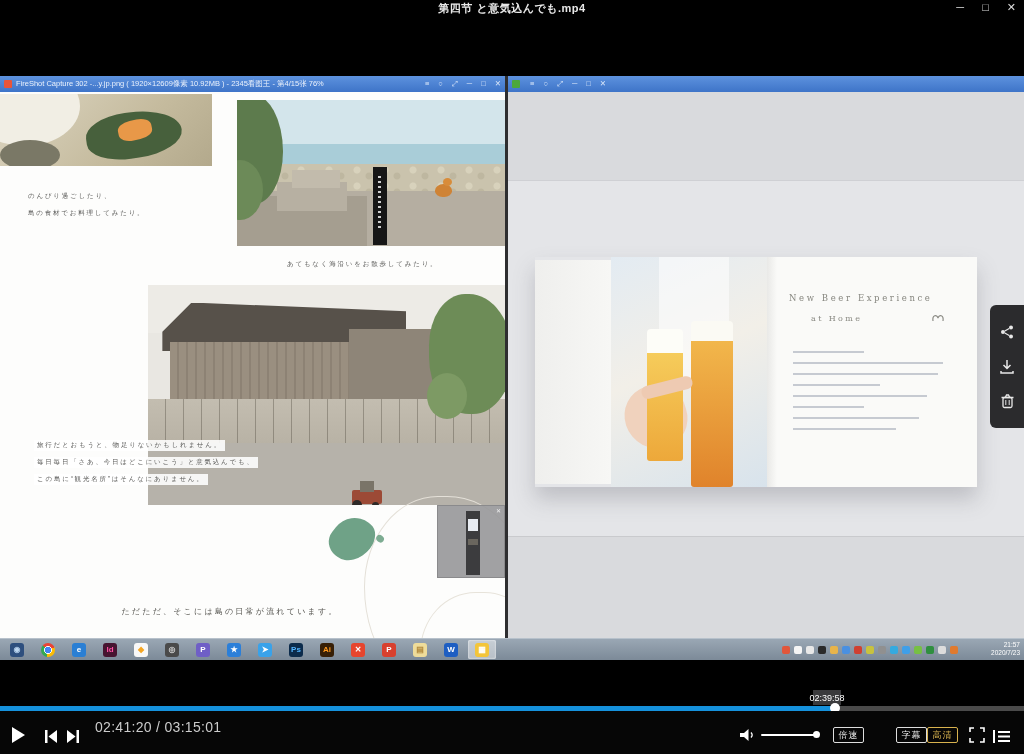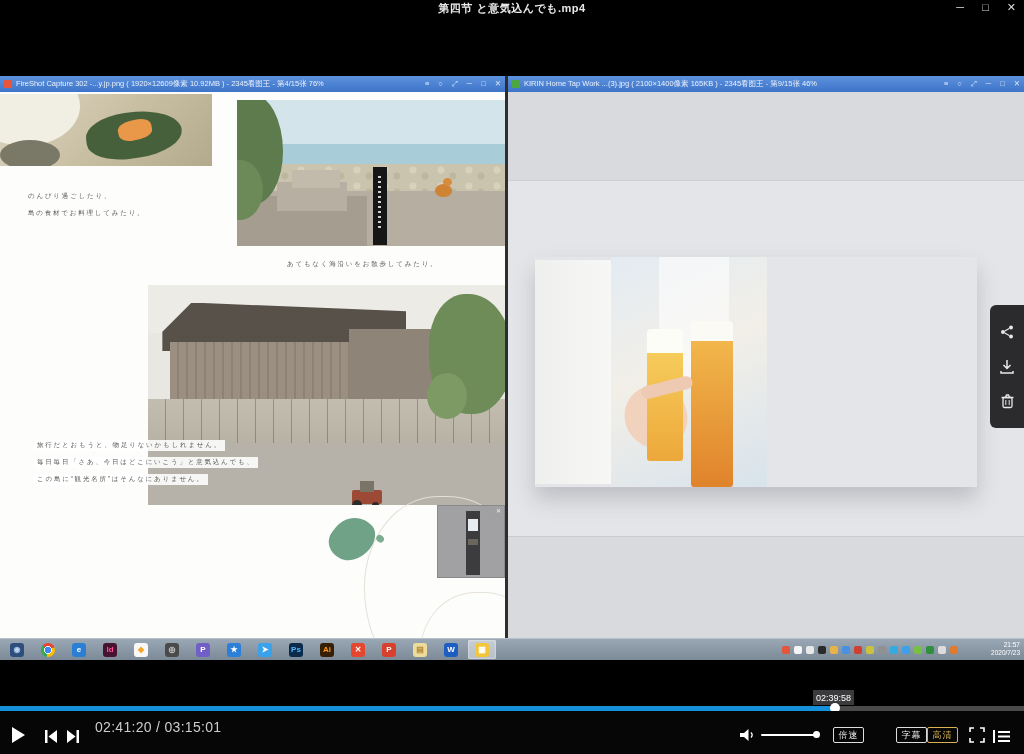--- a/index.html
+++ b/index.html
@@ -103,21 +103,21 @@
   .tb-apps{display:flex;gap:3px;margin-left:3px;}
   .app{width:28px;height:19px;display:flex;align-items:center;justify-content:center;border-radius:2px;}
   .app.active{background:rgba(255,255,255,.45);box-shadow:inset 0 0 2px #fff;}
   .app .ic{width:14px;height:14px;border-radius:3px;display:flex;align-items:center;justify-content:center;font-size:8px;font-weight:bold;line-height:1;}
   .app .ic.chrome{border-radius:50%;background:radial-gradient(circle,#4285f4 0 30%,#fff 32% 38%,transparent 40%),conic-gradient(from -50deg,#ea4335 0 33%,#fbbc05 0 66%,#34a853 0 100%);}
   .tray{position:absolute;right:66px;display:flex;gap:4px;align-items:center;}
   .tray-dot{width:8px;height:8px;border-radius:2px;}
   .clock{position:absolute;right:4px;top:2px;text-align:right;color:#fff;font-size:6.5px;line-height:8px;}
 
   
-  .seek-tooltip{position:absolute;left:813px;top:690px;width:41px;height:15px;background:#3b3b3d;color:#fff;font-size:9px;display:flex;align-items:center;justify-content:center;}
+  .seek-tooltip{position:absolute;left:813px;top:690px;width:28px;height:15px;background:#3b3b3d;color:#fff;font-size:9px;display:flex;align-items:center;justify-content:center;}
   .progress{position:absolute;left:0;top:706px;width:1024px;height:5px;background:#4a4a4a;}
   .progress-fill{height:100%;background:#1591dc;}
   .progress-dot{position:absolute;top:703px;width:10px;height:10px;border-radius:50%;background:#fff;}
   .ctrl-bar{position:absolute;left:0;top:711px;width:100%;height:43px;background:#060606;}
   .play-btn{position:absolute;left:12px;top:16px;width:0;height:0;border-left:13px solid #fff;border-top:8px solid transparent;border-bottom:8px solid transparent;}
   .step-btn{position:absolute;top:18px;}
   .time-text{position:absolute;left:95px;top:8px;color:#ccc;font-size:14px;letter-spacing:.3px;text-align:center;}
   .vol-icon{position:absolute;left:739px;top:17px;}
   .vol-line{position:absolute;left:761px;top:23px;width:56px;height:2px;background:#fff;border-radius:1px;}
   .vol-dot{position:absolute;left:813px;top:20px;width:7px;height:7px;border-radius:50%;background:#fff;}
@@ -201,27 +201,27 @@
         <div class="map-island"></div>
 
         <div class="nav-panel">
           <div class="nav-strip">
             <div class="nav-thumb"></div>
               <div class="nav-mark"></div>
           </div>
           <div class="nav-close">✕</div>
         </div>
 
+        <div class="jp-footer" style="left:60px;top:514px;width:340px;font-size:8px;letter-spacing:2.2px">ただただ、そこには島の日常が流れています。</div>
       </div>
     </div>
 
     <div class="win win-right">
       <div class="w-titlebar">
         <div class="w-appicon" style="background:#4ca83c"></div>
-        <div class="w-title">KIRIN Home Tap  Work  ...(3).jpg ( 2100×1400像素  165KB ) - 2345看图王 - 第9/15张 46%</div>
         <div class="w-btns">
             <span>≡</span>
             <span>○</span>
             <span>⤢</span>
             <span>─</span>
             <span>□</span>
             <span>✕</span>
           </div>
       </div>
       <div class="w-content">
@@ -231,20 +231,39 @@
           <div class="page-photo">
             <div class="beer-window"></div>
             <div class="glass2">
                 <div class="foam"></div>
               </div>
             <div class="hand"></div>
             <div class="glass1">
                 <div class="foam"></div>
               </div>
             <div class="fingers"></div>
+          </div>
+          <div class="page-right">
+            <div class="mag-h1">New Beer Experience</div>
+            <div class="mag-h2">at Home</div>
+            <div class="mag-logo">
+              <svg width="14" height="12" viewBox="0 0 14 12">
+                  <path d="M2 10 C1 4 6 3 7 7 C8 3 13 4 12 10" fill="none" stroke="#8b8b85" stroke-width="1.2"></path>
+                </svg>
+            </div>
+            <div class="mag-body">
+                <div class="bline" style="width: 45%;"></div>
+                <div class="bline" style="width: 95%;"></div>
+                <div class="bline" style="width: 92%;"></div>
+                <div class="bline" style="width: 55%;"></div>
+                <div class="bline" style="width: 85%;"></div>
+                <div class="bline" style="width: 45%;"></div>
+                <div class="bline" style="width: 80%;"></div>
+                <div class="bline" style="width: 65%;"></div>
+              </div>
           </div>
         </div>
         <div class="side-toolbar">
           <span>
             <svg width="16" height="16" viewBox="0 0 16 16">
                 <circle cx="12" cy="3.5" r="2" fill="#e8e8e8"></circle>
                 <circle cx="4" cy="8" r="2" fill="#e8e8e8"></circle>
                 <circle cx="12" cy="12.5" r="2" fill="#e8e8e8"></circle>
                 <path d="M5.8 7 L10.2 4.4 M5.8 9 L10.2 11.6" stroke="#e8e8e8" stroke-width="1.2"></path>
               </svg>

